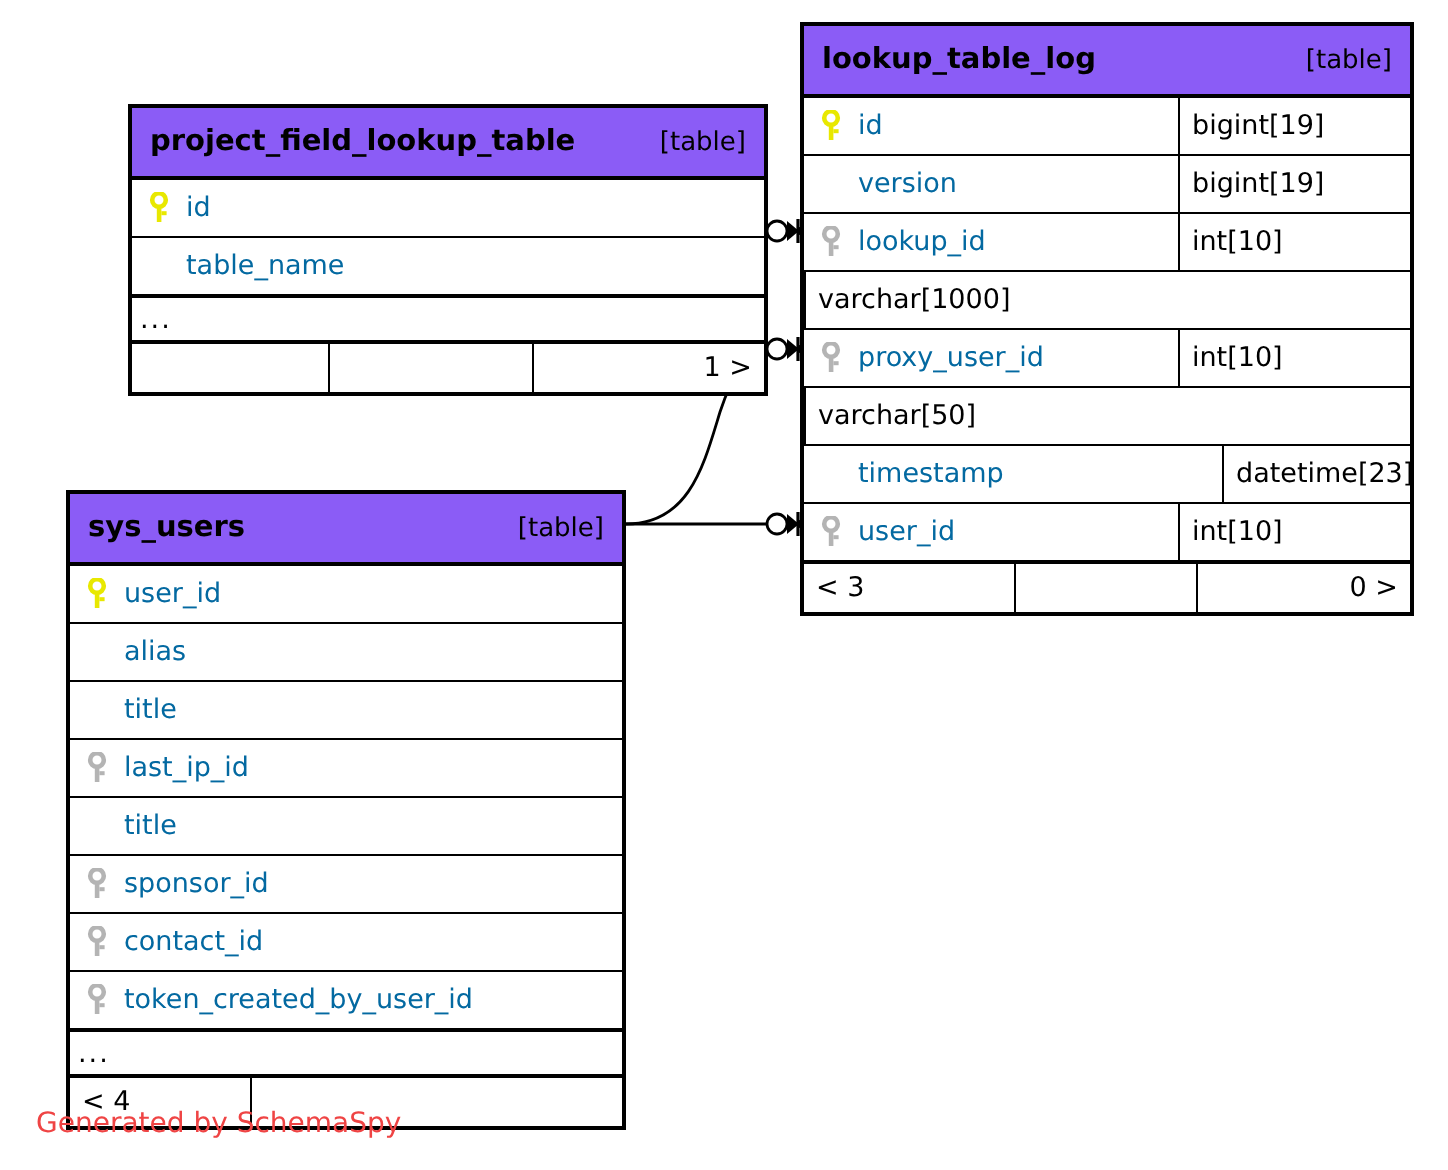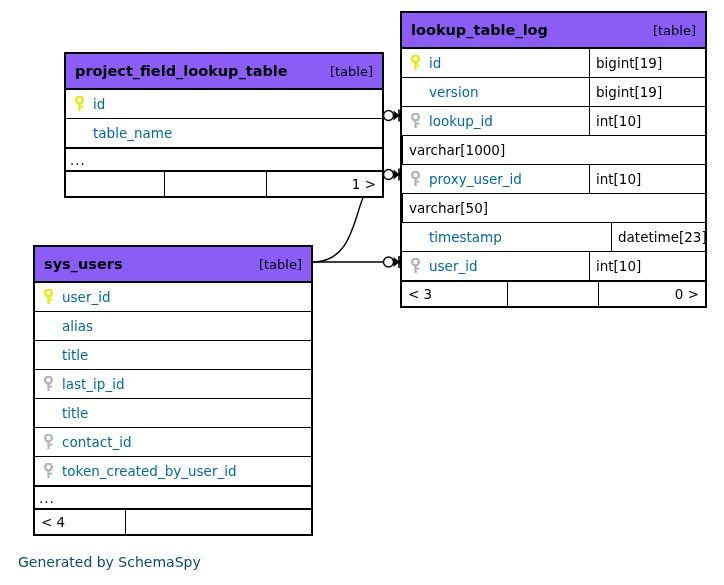--- a/index.html
+++ b/index.html
@@ -139,21 +139,21 @@
   .foot-left   { justify-content: flex-start; padding-left: 6px; }
   .foot-mid    { justify-content: center; border-left: 1px solid #000000; }
   .foot-right  { justify-content: flex-end; padding-right: 6px; border-left: 1px solid #000000; flex: 1 1 auto; }
 
   
   #caption {
     position: absolute;
     left: 18px;
     top: 554px;
     font-size: 14px;
-    color: #0c4a6e;
+    color: #ef4444;
     white-space: nowrap;
   }
 </style>
 </head>
 <body>
 
 <div id="canvas">
 
   <svg id="edges" viewBox="0 0 724 585" width="724" height="585" xmlns="http://www.w3.org/2000/svg">
 
@@ -271,20 +271,32 @@
         </span>
       </div>
 
       <div class="row">
         <span class="cell-name">
           <span class="keyslot"></span>
           <span>title</span>
         </span>
       </div>
 
+      <div class="row">
+        <span class="cell-name">
+          <span class="keyslot">
+            <svg width="11" height="16" viewBox="0 0 11 16">
+              <circle cx="5.5" cy="4" r="3.4" fill="none" stroke="#b4b4b4" stroke-width="2.3"></circle>
+              <rect x="4.4" y="6.6" width="2.3" height="8.4" fill="#b4b4b4"></rect>
+              <rect x="6.7" y="9.6" width="2.6" height="2" fill="#b4b4b4"></rect>
+            </svg>
+          </span>
+          <span>sponsor_id</span>
+        </span>
+      </div>
 
       <div class="row">
         <span class="cell-name">
           <span class="keyslot">
             <svg width="11" height="16" viewBox="0 0 11 16">
               <circle cx="5.5" cy="4" r="3.4" fill="none" stroke="#b4b4b4" stroke-width="2.3"></circle>
               <rect x="4.4" y="6.6" width="2.3" height="8.4" fill="#b4b4b4"></rect>
               <rect x="6.7" y="9.6" width="2.6" height="2" fill="#b4b4b4"></rect>
             </svg>
           </span>

